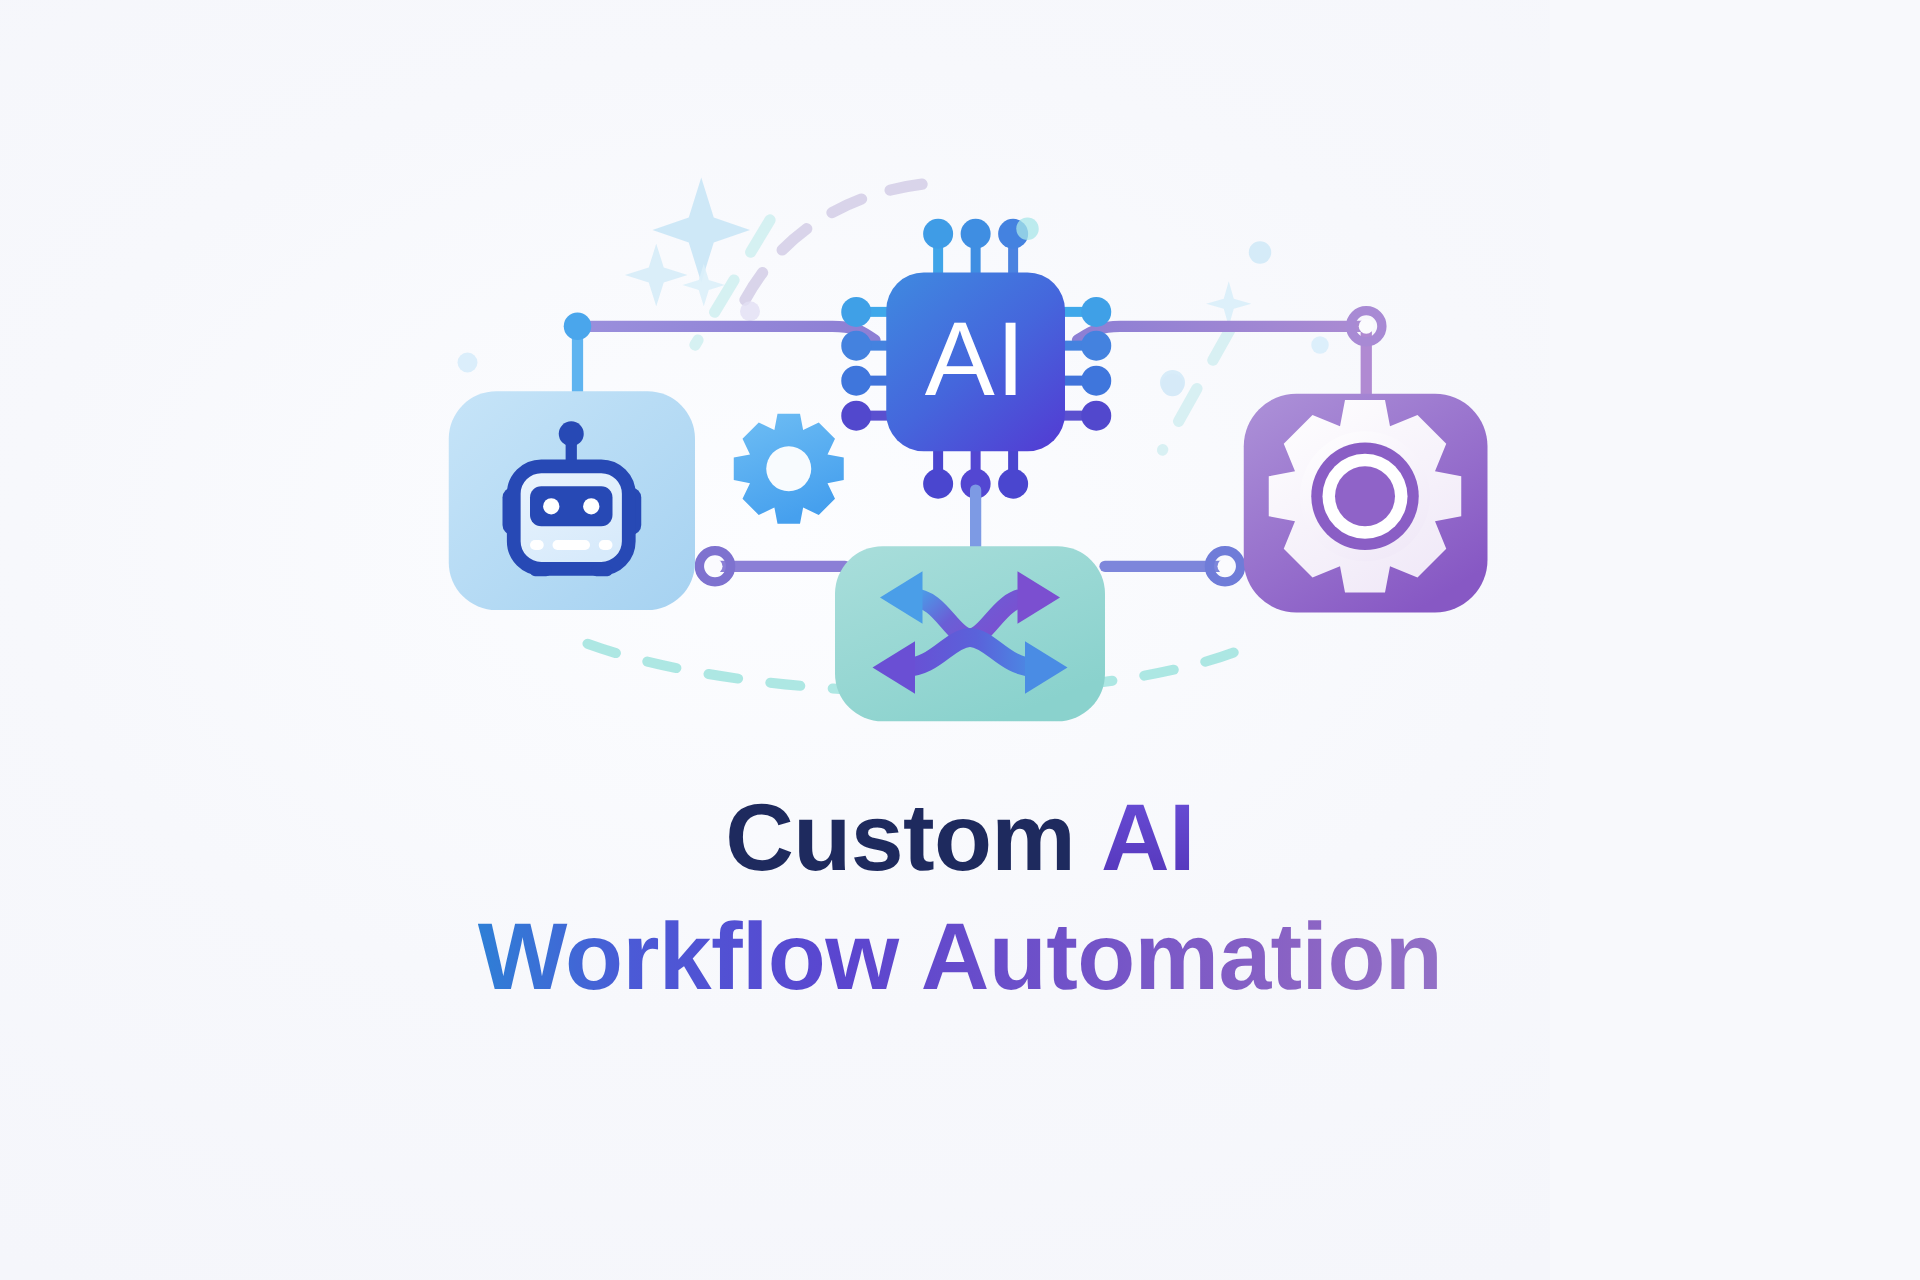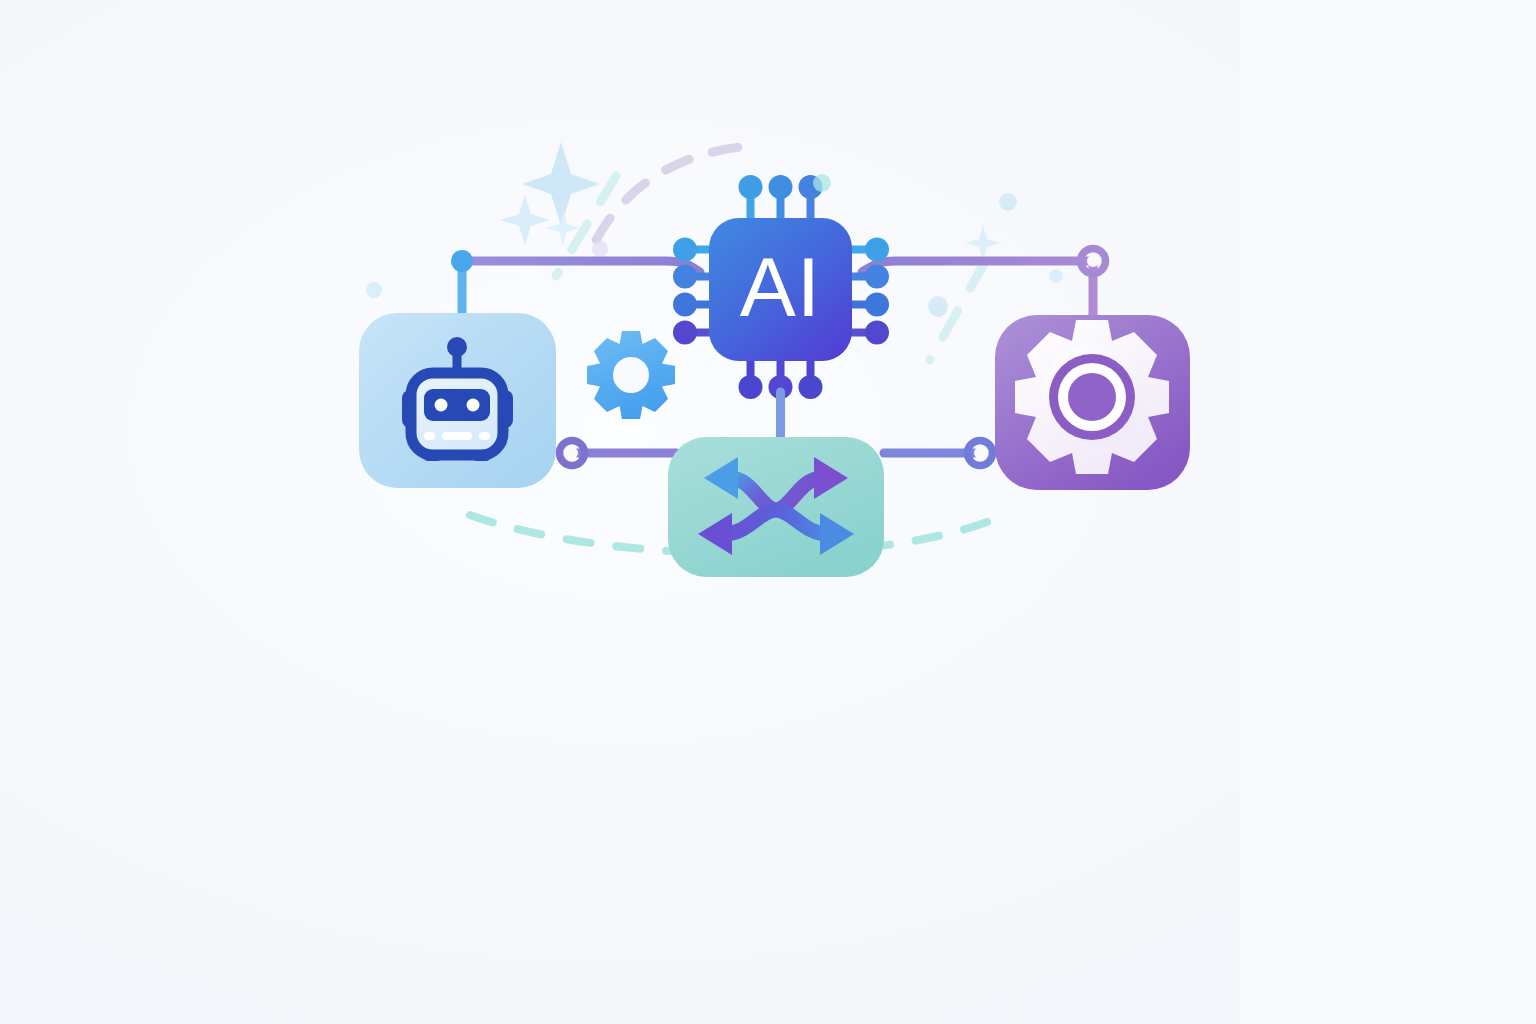--- a/index.html
+++ b/index.html
@@ -307,14 +307,22 @@
             <circle cx="0" cy="-6" r="52" fill="url(#gGearWhite)"></circle>
             <circle cx="0" cy="-6" r="43" fill="#8a5ec5"></circle>
             <circle cx="0" cy="-6" r="34" fill="#ffffff"></circle>
             <circle cx="0" cy="-6" r="24" fill="#8f63c8"></circle>
           </g>
         </g>
       </g>
     </svg>
   </div>
 
+  <div class="headline">
+    <div class="line1">
+      <span class="tk-navy">Custom</span><span>&nbsp;</span><span class="tk-ai">AI</span>
+    </div>
+    <div class="line2">
+      <span class="tk-grad">Workflow Automation</span>
+    </div>
+  </div>
 
 </div>
 
 </body></html>

